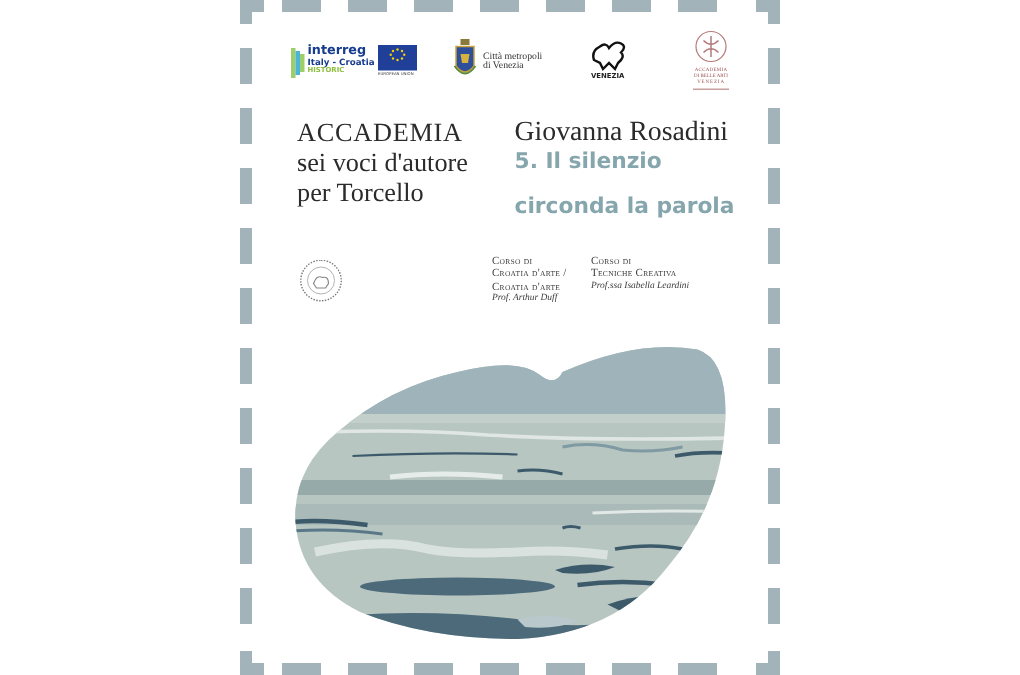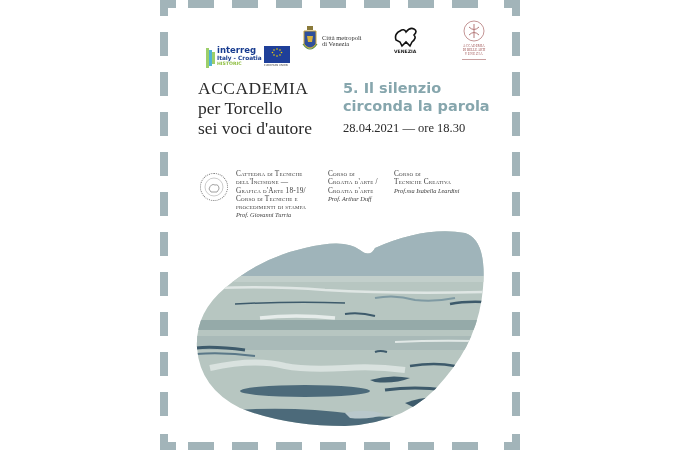--- a/index.html
+++ b/index.html
@@ -68,21 +68,21 @@
     <div class="dash" style="left:352px;top:192px;width:8px;height:24px;"></div>
     <div class="dash" style="left:352px;top:232px;width:8px;height:24px;"></div>
     <div class="dash" style="left:352px;top:272px;width:8px;height:24px;"></div>
     <div class="dash" style="left:352px;top:312px;width:8px;height:24px;"></div>
     <div class="dash" style="left:352px;top:352px;width:8px;height:24px;"></div>
     <div class="dash" style="left:352px;top:392px;width:8px;height:24px;"></div>
   </div>
 
   <div class="logos">
 
-    <div class="logo" style="left:46px;top:10px;width:104px;height:24px;margin-top:16px;">
+    <div class="logo" style="left:34px;top:10px;width:104px;height:24px;">
       <svg width="10" height="20" style="position:absolute;left:0;top:2px;">
         <rect x="0" y="0" width="3" height="20" fill="#9ccf6a"></rect>
         <rect x="3" y="2" width="3" height="16" fill="#4fb3d6"></rect>
         <rect x="6" y="4" width="3" height="12" fill="#9ccf6a"></rect>
       </svg>
       <div style="position:absolute;left:11px;top:0;font-family:'DejaVu Sans',sans-serif;font-weight:bold;font-size:8.5px;line-height:8px;color:#173b8f;">interreg</div>
       <div style="position:absolute;left:11px;top:9px;font-family:'DejaVu Sans',sans-serif;font-weight:bold;font-size:5.8px;line-height:6px;color:#173b8f;">Italy - Croatia</div>
       <div style="position:absolute;left:11px;top:15px;font-family:'DejaVu Sans',sans-serif;font-weight:bold;font-size:4.6px;line-height:5px;color:#8cbd3c;">HISTORIC</div>
       <div style="position:absolute;left:58px;top:0;width:26px;height:17px;background:#1f3f99;">
         <svg width="26" height="17">
@@ -127,45 +127,37 @@
       </svg>
       <div style="position:absolute;left:0;top:24px;width:32px;text-align:center;font-family:'Liberation Serif',serif;font-size:3.3px;line-height:4px;color:#9a4c4c;letter-spacing:0.2px;">ACCADEMIA</div>
       <div style="position:absolute;left:0;top:28px;width:32px;text-align:center;font-family:'Liberation Serif',serif;font-size:3.3px;line-height:4px;color:#9a4c4c;">DI BELLE ARTI</div>
       <div style="position:absolute;left:0;top:32px;width:32px;text-align:center;font-family:'Liberation Serif',serif;font-size:3.3px;line-height:4px;color:#9a4c4c;letter-spacing:0.6px;">VENEZIA</div>
       <div style="position:absolute;left:4px;top:39px;width:24px;height:1px;background:#c9a0a0;"></div>
     </div>
   </div>
 
   <div class="title-left">
     <div class="caps">ACCADEMIA</div>
+    <div>sei voci d'autore</div>
     <div>per Torcello</div>
-    <div>sei voci d'autore</div>
   </div>
 
   <div class="title-right">
+    <div class="author">Giovanna Rosadini</div>
     <div class="subtitle">5. Il silenzio</div>
-    <div class="subtitle" style="margin-top:0;">circonda la parola</div>
-    <div class="date">28.04.2021 — ore 18.30</div>
+    <div class="subtitle" style="margin-top:12px;">circonda la parola</div>
   </div>
 
   <div class="seal">
     <svg width="26" height="26" style="position:absolute;left:0;top:0;">
       <circle cx="13" cy="13" r="9" fill="none" stroke="#999" stroke-width="0.5"></circle>
       <path d="M8 15 Q10 9 14 11 Q18 10 18 15 L16 18 L10 18 Z" fill="none" stroke="#888" stroke-width="0.8"></path>
     </svg>
   </div>
 
-  <div class="credits" style="left:76px;">
-    <div class="sc">Cattedra di Tecniche</div>
-    <div class="sc">dell'Incisione —</div>
-    <div class="sc">Grafica d'Arte 18-19/</div>
-    <div class="sc">Corso di Tecniche e</div>
-    <div class="sc">procedimenti di stampa</div>
-    <div class="it">Prof. Giovanni Turria</div>
-  </div>
 
   <div class="credits" style="left:168px;">
     <div class="sc">Corso di</div>
     <div class="sc">Croatia d'arte /</div>
     <div class="sc">Croatia d'arte</div>
     <div class="it">Prof. Arthur Duff</div>
   </div>
 
   <div class="credits" style="left:234px;">
     <div class="sc">Corso di</div>

